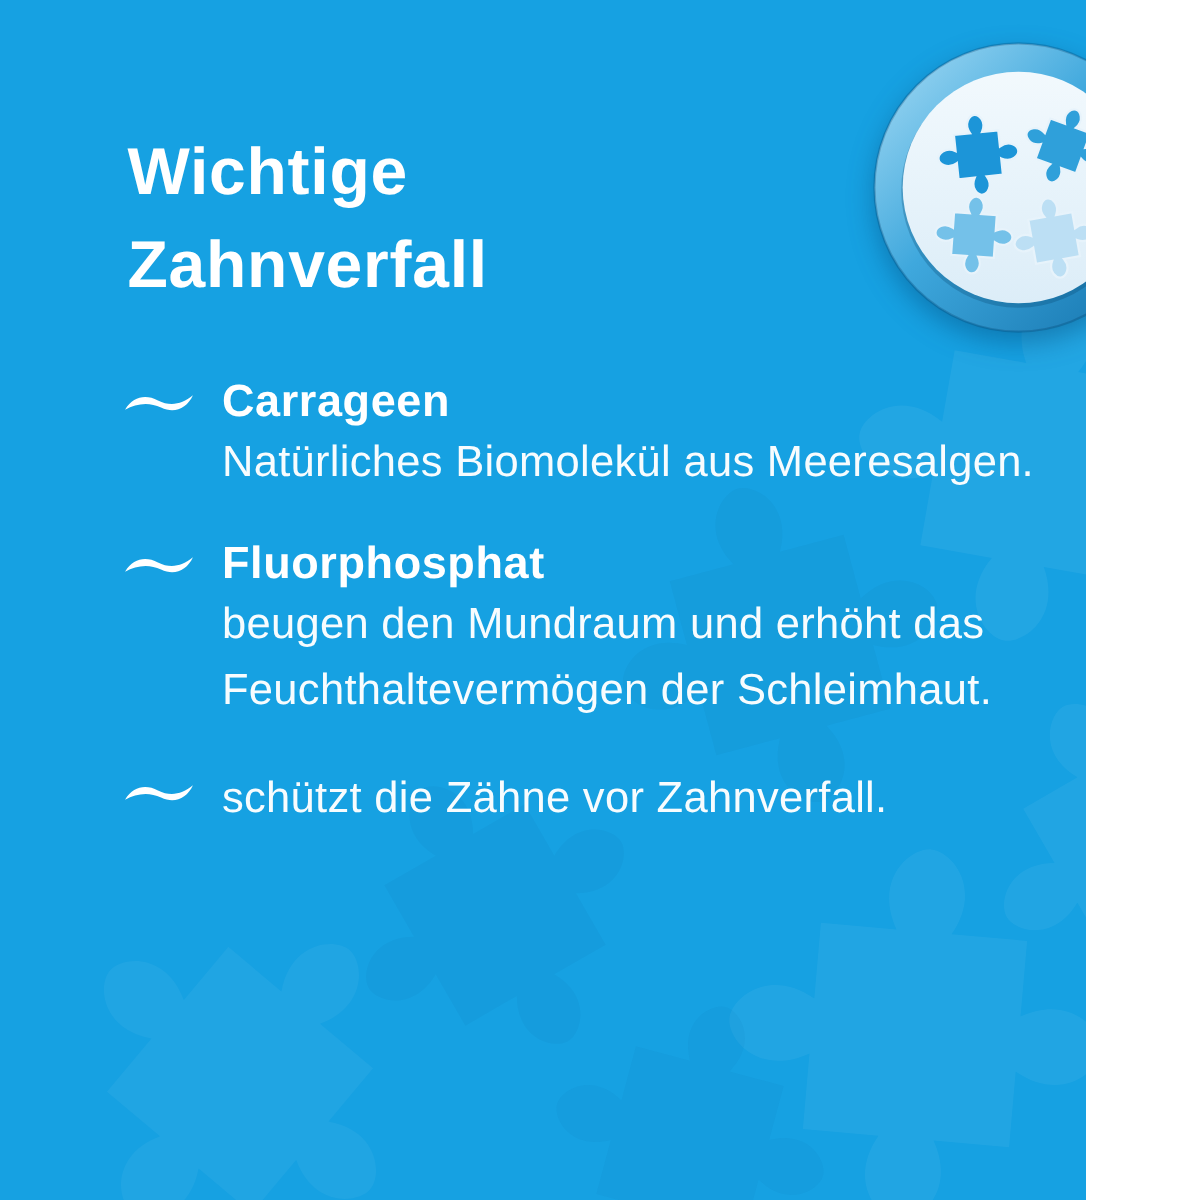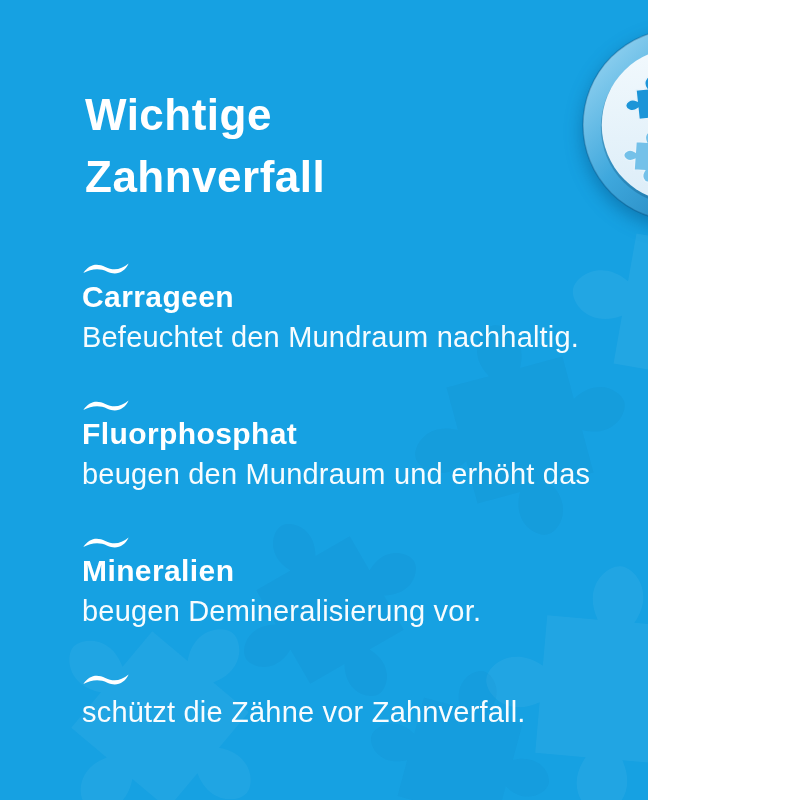--- a/index.html
+++ b/index.html
@@ -4,42 +4,42 @@
 <style>
   :root{
     --background:#16A1E2;
     --text:#FFFFFF;
     --badge_face:#E7F3FB;
   }
   *{margin:0;padding:0;box-sizing:border-box;}
   html,body{width:800px;height:800px;}
   body{font-family:"Liberation Sans", sans-serif;}
   .poster{
-    position:relative;width:648px;height:800px;overflow:hidden;
+    position:relative;width:724px;height:800px;overflow:hidden;
     background:var(--background);
   }
   .bg-pattern{position:absolute;inset:0;width:800px;height:800px;}
   
   .badge{
     position:absolute;left:580px;top:26px;width:198px;height:198px;
     filter:drop-shadow(0 7px 9px rgba(0,55,100,.38));
   }
   .badge svg{width:100%;height:100%;display:block;}
   
   .page-title{
     position:absolute;left:85px;top:84px;
     color:var(--text);font-size:44px;line-height:62px;font-weight:700;
     letter-spacing:.5px;
   }
   .page-title span{display:block;}
   
   .ingredients{
     position:absolute;left:82px;top:250px;width:700px;list-style:none;
   }
-  .item{display:flex;align-items:flex-start;margin-bottom:28px;flex-direction:column;}
+  .item{display:flex;align-items:flex-start;margin-bottom:28px;}
   .wave{flex:none;width:48px;margin-right:18px;padding-top:9px;}
   .wave svg{display:block;width:48px;height:20px;}
   .item-body{flex:1;}
   .item-name{
     color:var(--text);font-size:30px;font-weight:700;line-height:36px;
     letter-spacing:.4px;
   }
   .item-line{
     color:rgba(255,255,255,.97);font-size:29px;font-weight:400;line-height:44px;
     letter-spacing:.2px;
@@ -102,48 +102,37 @@
   <ul class="ingredients">
 
     <li class="item">
       <span class="wave">
         <svg viewBox="0 0 70 26">
             <path fill="#FFFFFF" d="M2,19 C10,6 22,4 34,10 C46,16 57,14 68,5 C62,18 50,23 37,17 C25,11 13,13 2,19 Z"></path>
           </svg>
       </span>
       <div class="item-body">
         <div class="item-name">Carrageen</div>
-        <div class="item-line">Befeuchtet den Mundraum nachhaltig.</div>
+        <div class="item-line">Natürliches Biomolekül aus Meeresalgen.</div>
       </div>
     </li>
 
     <li class="item">
       <span class="wave">
         <svg viewBox="0 0 70 26">
             <path fill="#FFFFFF" d="M2,19 C10,6 22,4 34,10 C46,16 57,14 68,5 C62,18 50,23 37,17 C25,11 13,13 2,19 Z"></path>
           </svg>
       </span>
       <div class="item-body">
         <div class="item-name">Fluorphosphat</div>
         <div class="item-line">beugen den Mundraum und erhöht das</div>
+        <div class="item-line">Feuchthaltevermögen der Schleimhaut.</div>
       </div>
     </li>
 
-    <li class="item">
-      <span class="wave">
-        <svg viewBox="0 0 70 26">
-            <path fill="#FFFFFF" d="M2,19 C10,6 22,4 34,10 C46,16 57,14 68,5 C62,18 50,23 37,17 C25,11 13,13 2,19 Z"></path>
-          </svg>
-      </span>
-      <div class="item-body">
-        <div class="item-name">Mineralien</div>
-        <div class="item-line">beugen Demineralisierung vor.</div>
-        <div class="item-line"></div>
-      </div>
-    </li>
 
     <li class="item">
       <span class="wave">
         <svg viewBox="0 0 70 26">
             <path fill="#FFFFFF" d="M2,19 C10,6 22,4 34,10 C46,16 57,14 68,5 C62,18 50,23 37,17 C25,11 13,13 2,19 Z"></path>
           </svg>
       </span>
       <div class="item-body">
         <div class="item-line">schützt die Zähne vor Zahnverfall.</div>
         <div class="item-line"></div>

